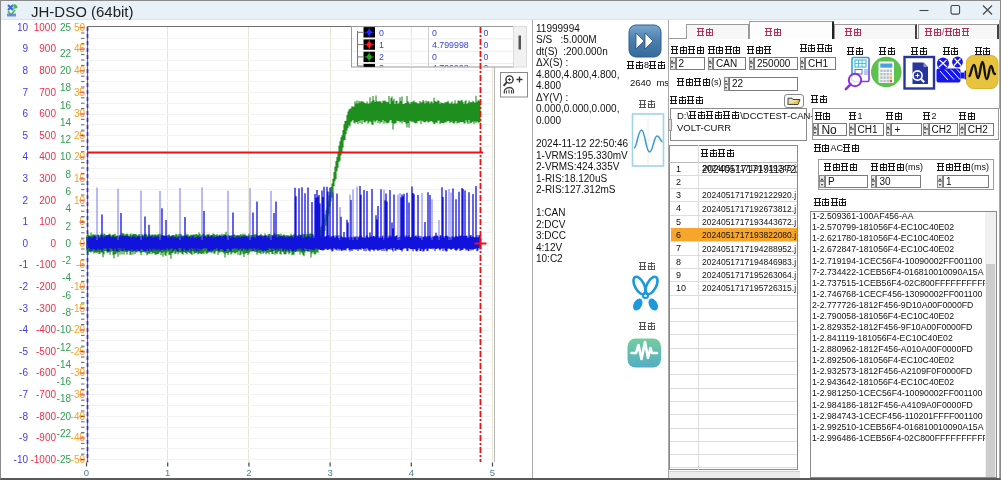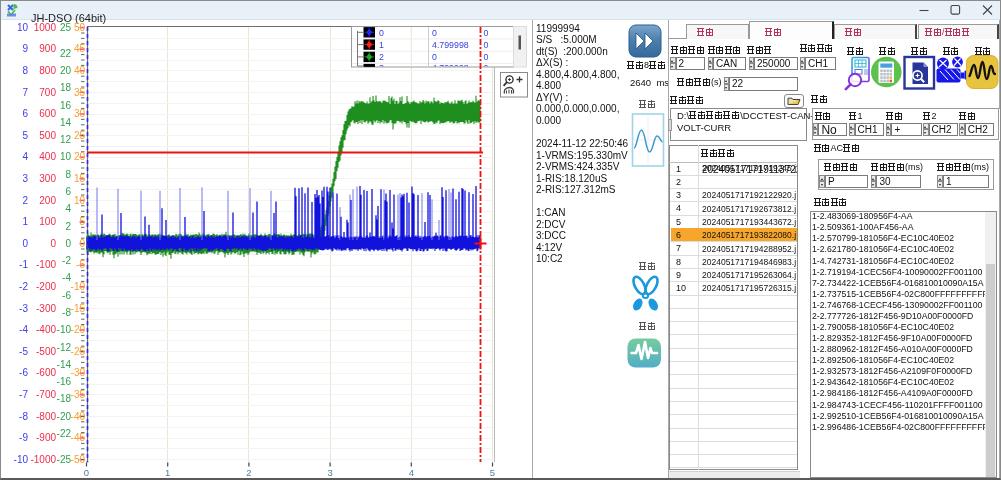--- a/index.html
+++ b/index.html
@@ -1,18 +1,18 @@
 <!DOCTYPE html>
 <html><head><meta charset="utf-8"><style>
 *{margin:0;padding:0;box-sizing:border-box}
 html,body{width:1001px;height:480px;overflow:hidden;background:#fff;
 font-family:"Liberation Sans",sans-serif;color:#111;position:relative}
 #frame{position:absolute;inset:0;border:1px solid #8a8a8a;border-bottom:2px solid #5a5a5a;pointer-events:none;z-index:99}
 #title{position:absolute;left:1px;top:0;width:999px;height:20px;background:#e9f1f8;border-bottom:1px solid #d9e3ea}
-#title span{position:absolute;left:30px;top:12px;font-size:11px;color:#222}
+#title span{position:absolute;left:30px;top:3px;font-size:15px;color:#222}
 .k{display:inline-block;width:7px;height:8px;margin-right:1.5px;vertical-align:top;--c:#1a1a1a;background:
 linear-gradient(var(--c),var(--c)) 0px 0px/7px 1.1px,
 linear-gradient(var(--c),var(--c)) 0px 3.5px/7px 1px,
 linear-gradient(var(--c),var(--c)) 0px 7px/7px 1.1px,
 linear-gradient(var(--c),var(--c)) 1px 0px/1px 8px,
 linear-gradient(var(--c),var(--c)) 5px 1px/1px 7px;background-repeat:no-repeat}
 .k2{background:
 linear-gradient(var(--c),var(--c)) 0px 1px/7px 1px,
 linear-gradient(var(--c),var(--c)) 1.5px 4px/4.5px 1px,
 linear-gradient(var(--c),var(--c)) 0px 7px/7px 1.1px,
@@ -659,36 +659,37 @@
     </div>
     <div class="sa sb">
       <b class="dn"></b>
     </div>
     <div class="sf" style="font-size:10px">1</div>
   </div>
 
 <div class="lab" style="left:813.5px;top:198px"><i class="k"></i><i class="k k2"></i><i class="k"></i><i class="k k2"></i></div>
 <div style="position:absolute;left:809.5px;top:210.5px;width:187px;height:267px;background:#fff;border:1px solid #8a8a8a"></div>
 <div id="olist">
-    <div>1-2.483069-180956F4-AA</div>
     <div>1-2.509361-100AF456-AA</div>
     <div>1-2.570799-181056F4-EC10C40E02</div>
     <div>1-2.621780-181056F4-EC10C40E02</div>
-    <div>1-4.742731-181056F4-EC10C40E02</div>
+    <div>1-2.672847-181056F4-EC10C40E02</div>
     <div>1-2.719194-1CEC56F4-10090002FF001100</div>
     <div>7-2.734422-1CEB56F4-016810010090A15A</div>
     <div>1-2.737515-1CEB56F4-02C800FFFFFFFFFF</div>
     <div>1-2.746768-1CECF456-13090002FF001100</div>
     <div>2-2.777726-1812F456-9D10A00F0000FD</div>
     <div>1-2.790058-181056F4-EC10C40E02</div>
     <div>1-2.829352-1812F456-9F10A00F0000FD</div>
+    <div>1-2.841119-181056F4-EC10C40E02</div>
     <div>1-2.880962-1812F456-A010A00F0000FD</div>
     <div>1-2.892506-181056F4-EC10C40E02</div>
     <div>1-2.932573-1812F456-A2109F0F0000FD</div>
     <div>1-2.943642-181056F4-EC10C40E02</div>
+    <div>1-2.981250-1CEC56F4-10090002FF001100</div>
     <div>1-2.984186-1812F456-A4109A0F0000FD</div>
     <div>1-2.984743-1CECF456-110201FFFF001100</div>
     <div>1-2.992510-1CEB56F4-016810010090A15A</div>
     <div>1-2.996486-1CEB56F4-02C800FFFFFFFFFF</div>
   </div>
 <div style="position:absolute;left:985px;top:211.5px;width:10.5px;height:265px;background:#f0f0f0"></div>
 <div style="position:absolute;left:986px;top:264px;width:8.5px;height:212.5px;background:#cdcdcd"></div>
 
 <div style="position:absolute;left:669px;top:470.5px;width:131px;height:7.5px;background:#ebebeb;border-top:1px solid #d0d0d0"></div>
 

